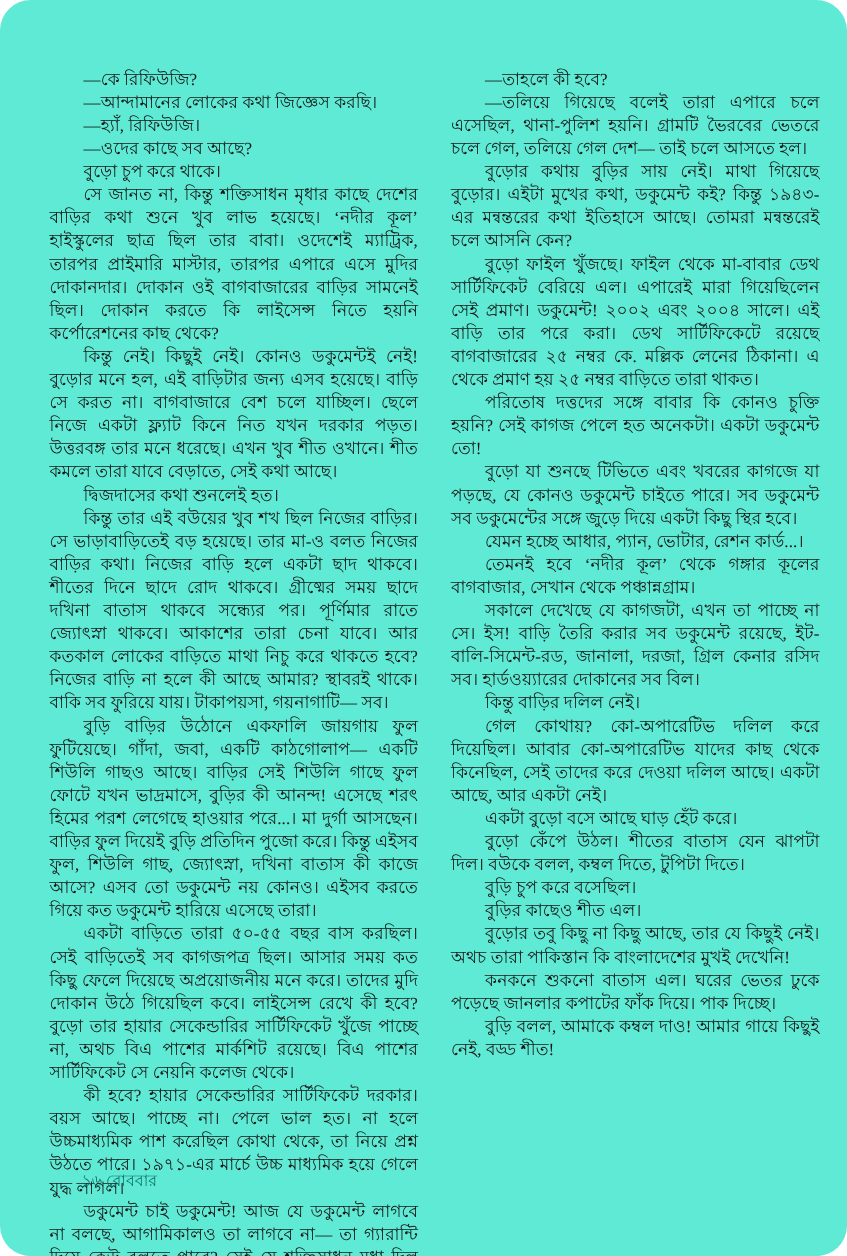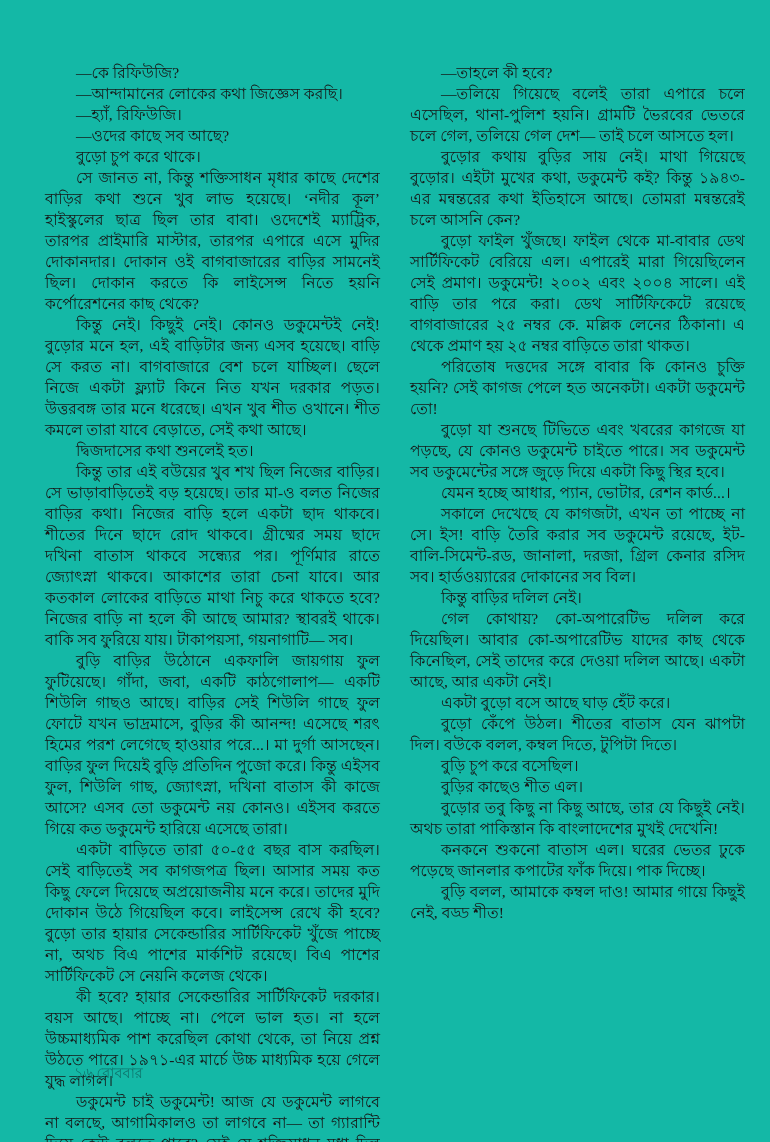--- a/index.html
+++ b/index.html
@@ -13,21 +13,22 @@
     position: relative;
     overflow: hidden;
     font-family: "Liberation Serif", "DejaVu Serif", serif;
     color: #161616;
   }
   .page {
     box-sizing: border-box;
     width: 770px;
     height: 1142px;
     padding: 62px 25px 0 45px;
-    background: #14b8a6;
+    background: #5eead4;
+    border-radius: 28px;
   }
   .columns {
     display: flex;
     gap: 30px;
   }
   .col {
     flex: 1 1 0;
     text-align: justify;
     font-size: 15.5px;
     line-height: 21px;
@@ -68,20 +69,21 @@
       </div>
     <div class="col">
       <div>
           <p>—তাহলে কী হবে?</p>
           <p>—তলিয়ে গিয়েছে বলেই তারা এপারে চলে এসেছিল, থানা-পুলিশ হয়নি। গ্রামটি ভৈরবের ভেতরে চলে গেল, তলিয়ে গেল দেশ— তাই চলে আসতে হল।</p>
           <p>বুড়োর কথায় বুড়ির সায় নেই। মাথা গিয়েছে বুড়োর। এইটা মুখের কথা, ডকুমেন্ট কই? কিন্তু ১৯৪৩-এর মন্বন্তরের কথা ইতিহাসে আছে। তোমরা মন্বন্তরেই চলে আসনি কেন?</p>
           <p>বুড়ো ফাইল খুঁজছে। ফাইল থেকে মা-বাবার ডেথ সার্টিফিকেট বেরিয়ে এল। এপারেই মারা গিয়েছিলেন সেই প্রমাণ। ডকুমেন্ট! ২০০২ এবং ২০০৪ সালে। এই বাড়ি তার পরে করা। ডেথ সার্টিফিকেটে রয়েছে বাগবাজারের ২৫ নম্বর কে. মল্লিক লেনের ঠিকানা। এ থেকে প্রমাণ হয় ২৫ নম্বর বাড়িতে তারা থাকত।</p>
           <p>পরিতোষ দত্তদের সঙ্গে বাবার কি কোনও চুক্তি হয়নি? সেই কাগজ পেলে হত অনেকটা। একটা ডকুমেন্ট তো!</p>
           <p>বুড়ো যা শুনছে টিভিতে এবং খবরের কাগজে যা পড়ছে, যে কোনও ডকুমেন্ট চাইতে পারে। সব ডকুমেন্ট সব ডকুমেন্টের সঙ্গে জুড়ে দিয়ে একটা কিছু স্থির হবে।</p>
           <p>যেমন হচ্ছে আধার, প্যান, ভোটার, রেশন কার্ড...।</p>
+          <p>তেমনই হবে ‘নদীর কূল’ থেকে গঙ্গার কূলের বাগবাজার, সেখান থেকে পঞ্চান্নগ্রাম।</p>
           <p>সকালে দেখেছে যে কাগজটা, এখন তা পাচ্ছে না সে। ইস! বাড়ি তৈরি করার সব ডকুমেন্ট রয়েছে, ইট-বালি-সিমেন্ট-রড, জানালা, দরজা, গ্রিল কেনার রসিদ সব। হার্ডওয়্যারের দোকানের সব বিল।</p>
           <p>কিন্তু বাড়ির দলিল নেই।</p>
           <p>গেল কোথায়? কো-অপারেটিভ দলিল করে দিয়েছিল। আবার কো-অপারেটিভ যাদের কাছ থেকে কিনেছিল, সেই তাদের করে দেওয়া দলিল আছে। একটা আছে, আর একটা নেই।</p>
           <p>একটা বুড়ো বসে আছে ঘাড় হেঁট করে।</p>
           <p>বুড়ো কেঁপে উঠল। শীতের বাতাস যেন ঝাপটা দিল। বউকে বলল, কম্বল দিতে, টুপিটা দিতে।</p>
           <p>বুড়ি চুপ করে বসেছিল।</p>
           <p>বুড়ির কাছেও শীত এল।</p>
           <p>বুড়োর তবু কিছু না কিছু আছে, তার যে কিছুই নেই। অথচ তারা পাকিস্তান কি বাংলাদেশের মুখই দেখেনি!</p>
           <p>কনকনে শুকনো বাতাস এল। ঘরের ভেতর ঢুকে পড়েছে জানলার কপাটের ফাঁক দিয়ে। পাক দিচ্ছে।</p>
           <p>বুড়ি বলল, আমাকে কম্বল দাও! আমার গায়ে কিছুই নেই, বড্ড শীত!</p>

